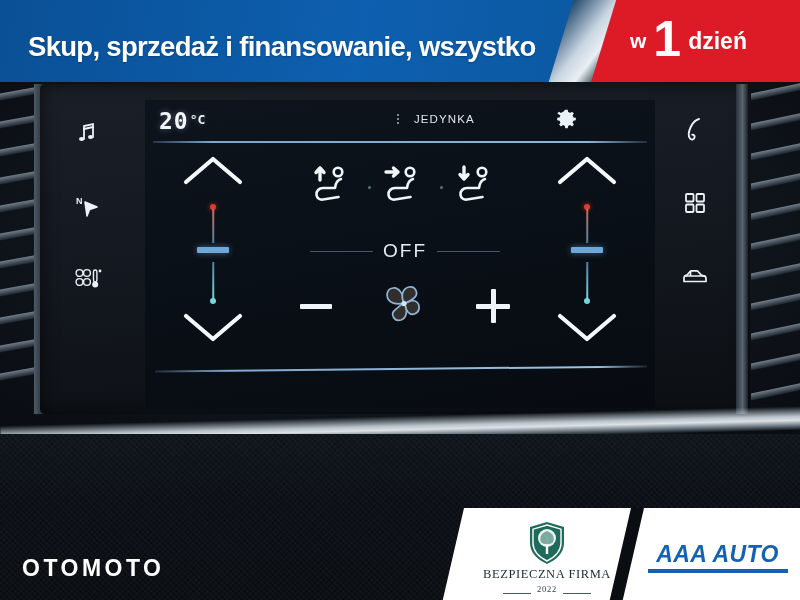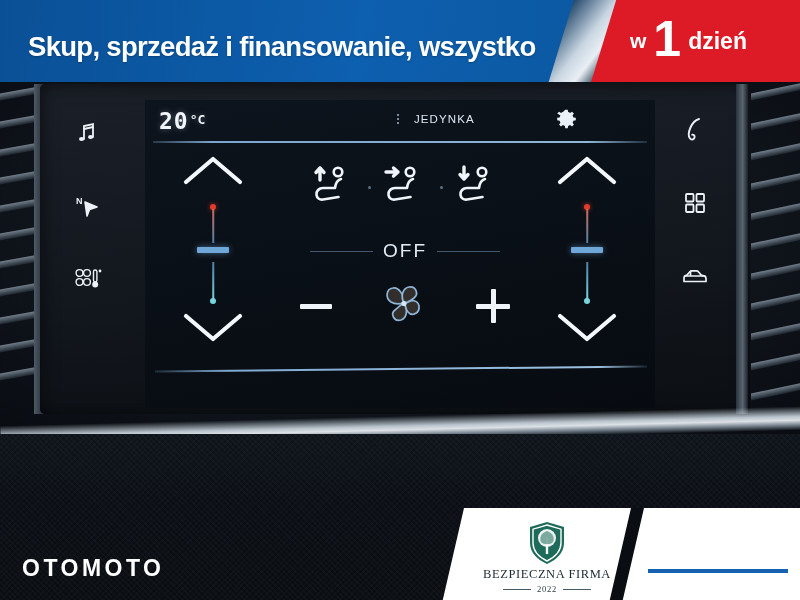--- a/index.html
+++ b/index.html
@@ -252,21 +252,21 @@
     width: 150px; text-align: center; color: #16212b;
   }
   .shield {
     margin: 0 auto 2px; width: 38px; height: 44px;
   }
   .bz-title {
     font-family: "Liberation Serif", serif;
     font-size: 12.5px; letter-spacing: .6px; color: #1b2a33; white-space: nowrap;
   }
   .bz-year {
-    display: flex; align-items: center; justify-content: center; gap: 6px;
+    display: flex; align-items: flex-end; justify-content: center; gap: 6px;
     margin-top: 2px;
   }
   .bz-year .ln { width: 28px; height: 1px; background: #4a5a64; }
   .bz-year .y  { font-family: "Liberation Serif", serif; font-size: 8.5px; color: #2a3942; letter-spacing: .8px; }
   .aaa {
     position: absolute; bottom: 27px; left: 645px;
     width: 145px; text-align: center;
   }
   .aaa-tx {
     color: #1562b0; font-size: 23px; font-weight: bold; font-style: italic; letter-spacing: .4px;
@@ -506,17 +506,18 @@
       </div>
       <div class="bz-title">BEZPIECZNA FIRMA</div>
       <div class="bz-year">
         <span class="ln"></span>
         <span class="y">2022</span>
         <span class="ln"></span>
       </div>
     </div>
 
     <div class="aaa">
+      <div class="aaa-tx">AAA AUTO</div>
       <div class="aaa-ul"></div>
     </div>
   </div>
 
 </div>
 
 </body></html>

